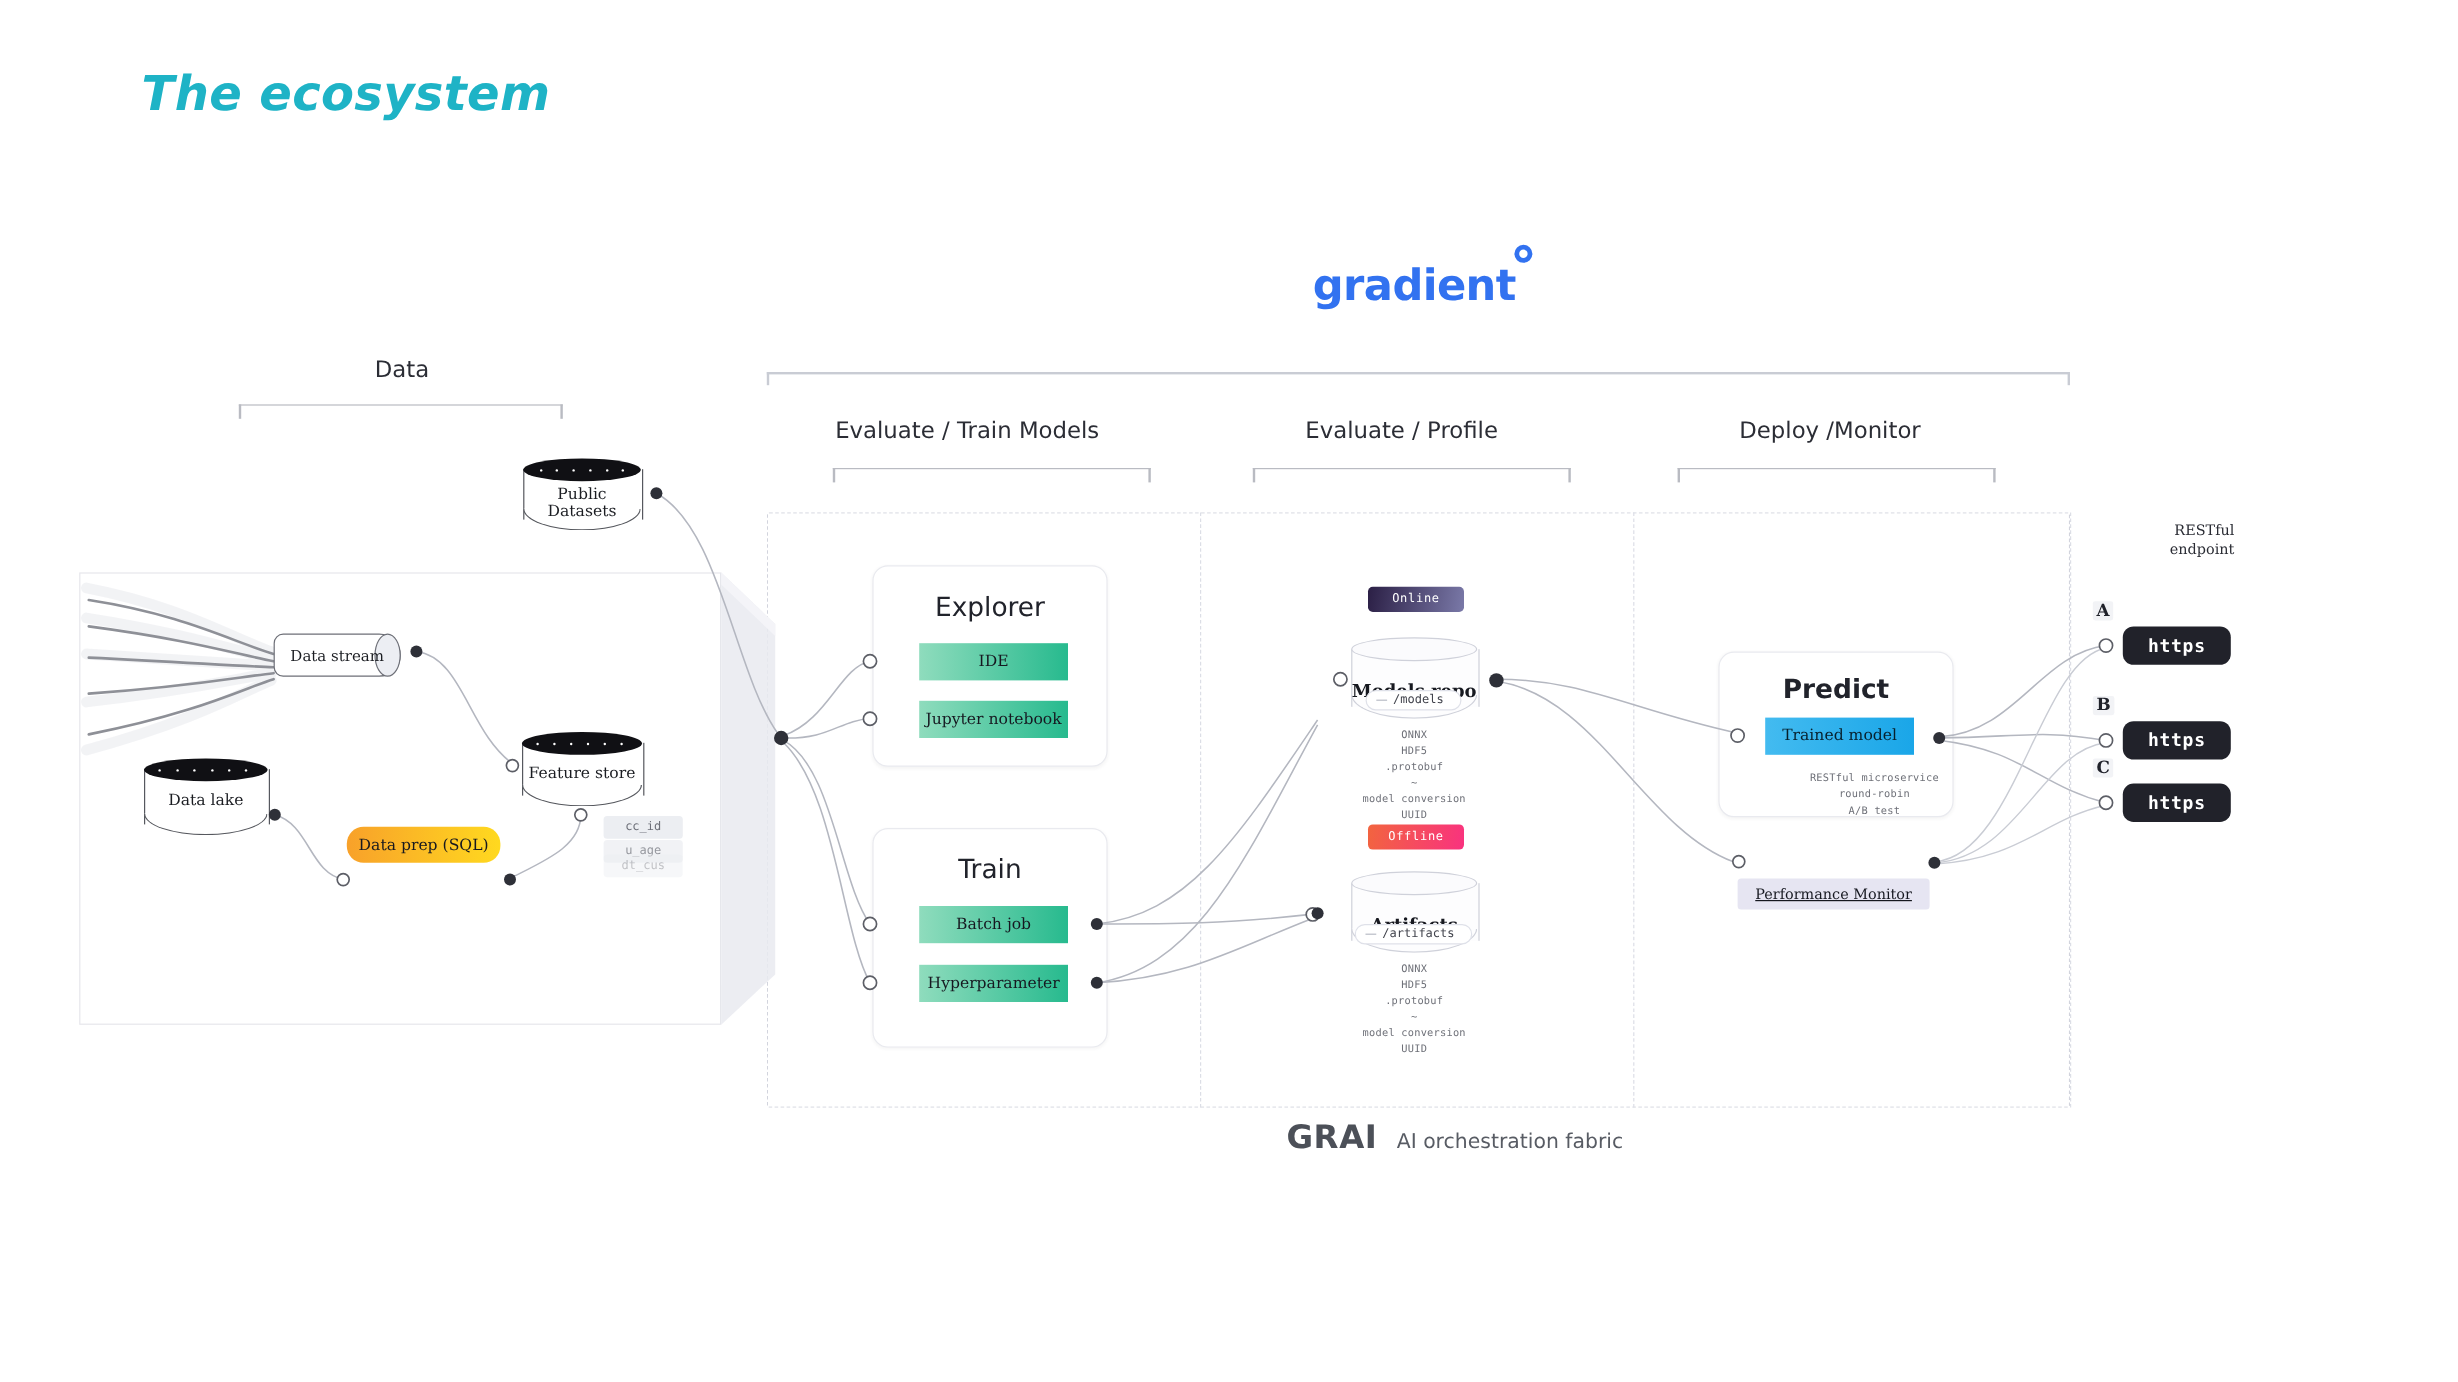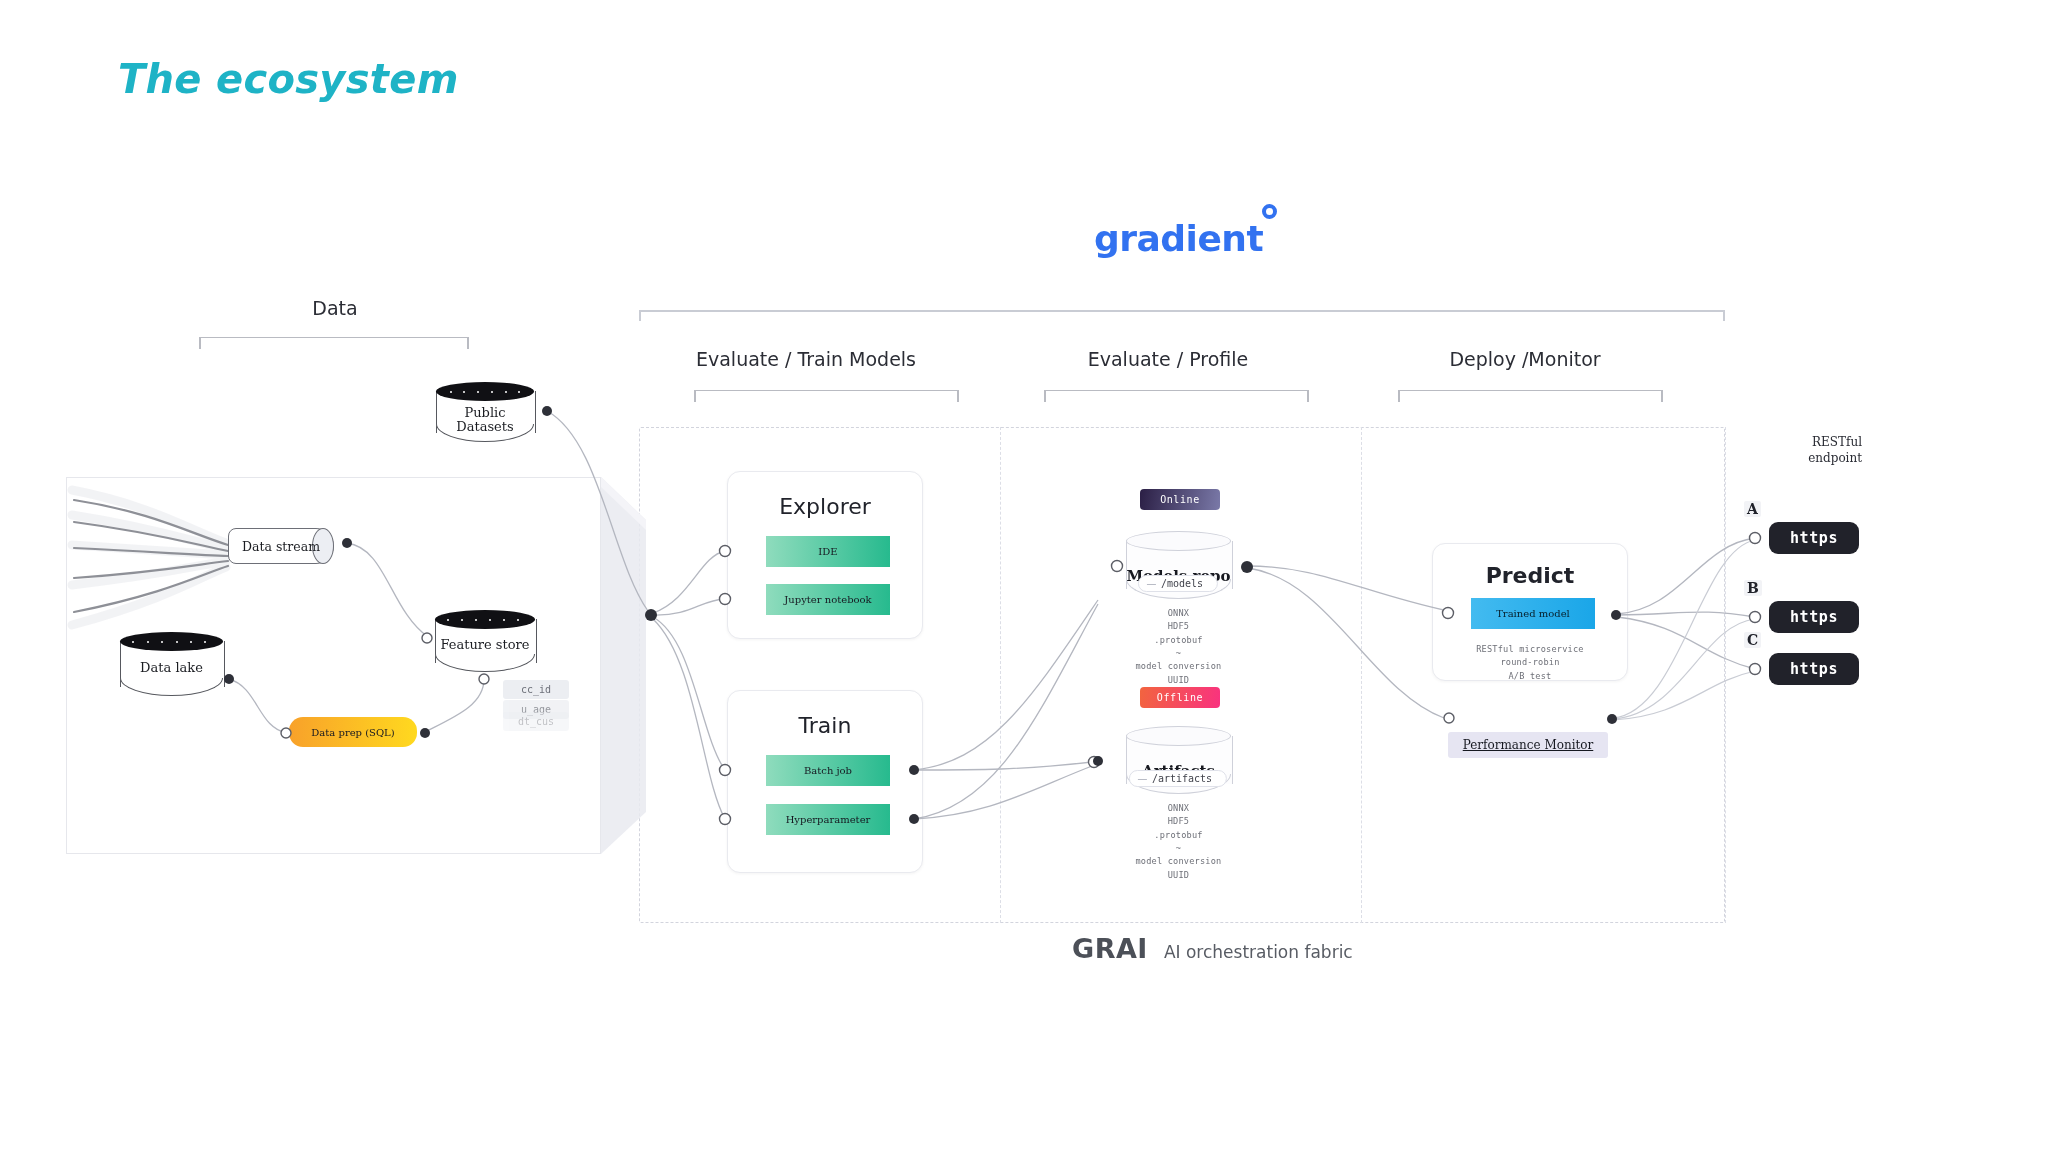--- a/index.html
+++ b/index.html
@@ -82,21 +82,21 @@
      line-height:1.55;letter-spacing:.2px;}
 
   
   .group-card{position:absolute;background:#fff;border:1.2px solid #e9eaef;
      border-radius:13px;box-shadow:0 1px 3px rgba(30,32,40,.05);box-sizing:border-box;}
   .group-title{position:absolute;left:0;width:100%;text-align:center;
      font-size:22px;color:#21232b;font-family:"DejaVu Sans",sans-serif;}
 
   
   .chip{position:absolute;display:flex;align-items:center;justify-content:center;
-     font-family:"DejaVu Serif",serif;font-size:10px;color:#161820;box-sizing:border-box;}
+     font-family:"DejaVu Serif",serif;font-size:13px;color:#161820;box-sizing:border-box;}
   .chip-green{background:linear-gradient(90deg,#8fdcbd 0%,#27ba8e 100%);}
   .chip-blue{background:linear-gradient(90deg,#43bbf0 0%,#1aa6e8 100%);color:#07202c;}
   .chip-orange{background:linear-gradient(90deg,#f8a12a 0%,#ffd91f 100%);}
   .chip-lilac{background:#e6e5f2;border-radius:3px;}
 
   .badge{position:absolute;border-radius:4px;display:flex;align-items:center;
      justify-content:center;font-family:"DejaVu Sans Mono",monospace;font-size:10px;
      color:#ffffff;letter-spacing:.6px;box-sizing:border-box;}
   .badge-online{background:linear-gradient(100deg,#2b1f45 0%,#7a79a8 100%);}
   .badge-offline{background:linear-gradient(100deg,#f2643f 0%,#f9327f 100%);}
@@ -229,21 +229,21 @@
     <span class="spk" style="left:12%"></span>
       <span class="spk" style="left:26%"></span>
     <span class="spk" style="left:40%"></span>
       <span class="spk" style="left:54%"></span>
     <span class="spk" style="left:68%"></span>
       <span class="spk" style="left:82%"></span>
   </div>
   <div class="lbl" style="top:27px;">Feature store</div>
 </div>
 
-<div class="chip chip-orange" style="left:289px;top:717px;width:128px;height:30px;border-radius:14px;">
+<div class="chip chip-orange" style="left:289px;top:689px;width:128px;height:30px;border-radius:14px;">
     <span>Data prep (SQL)</span>
   </div>
 
 <div class="field" style="left:503px;top:680px;width:66px;height:19px;opacity:1;">cc_id</div>
 <div class="field" style="left:503px;top:700px;width:66px;height:19px;opacity:.72;">u_age</div>
 <div class="field" style="left:503px;top:712px;width:66px;height:19px;opacity:.42;">dt_cus</div>
 
 <div class="group-card" style="left:727px;top:471px;width:196px;height:168px;">
   <div class="group-title" style="top:22px;">Explorer</div>
 </div>
@@ -307,21 +307,21 @@
   <div>model conversion</div>
   <div>UUID</div>
 </div>
 
 <div class="group-card" style="left:1432px;top:543px;width:196px;height:138px;font-weight:bold;">
   <div class="group-title" style="top:19px;">Predict</div>
 </div>
 <div class="chip chip-blue" style="left:1471px;top:598px;width:124px;height:31px;">
     <span>Trained model</span>
   </div>
-<div class="mono-note" style="left:1432px;top:643px;width:196px;">
+<div class="mono-note" style="left:1432px;top:643px;width:196px;padding-left:32px;">
   <div>RESTful microservice</div>
   <div>round-robin</div>
   <div>A/B test</div>
 </div>
 
 <div class="chip chip-lilac" style="left:1448px;top:732px;width:160px;height:26px;font-size:12px;text-decoration:underline;">
     <span>Performance Monitor</span>
   </div>
 
 <div id="rest-endpoint-label" style="left:1742px;top:434px;width:120px;">

